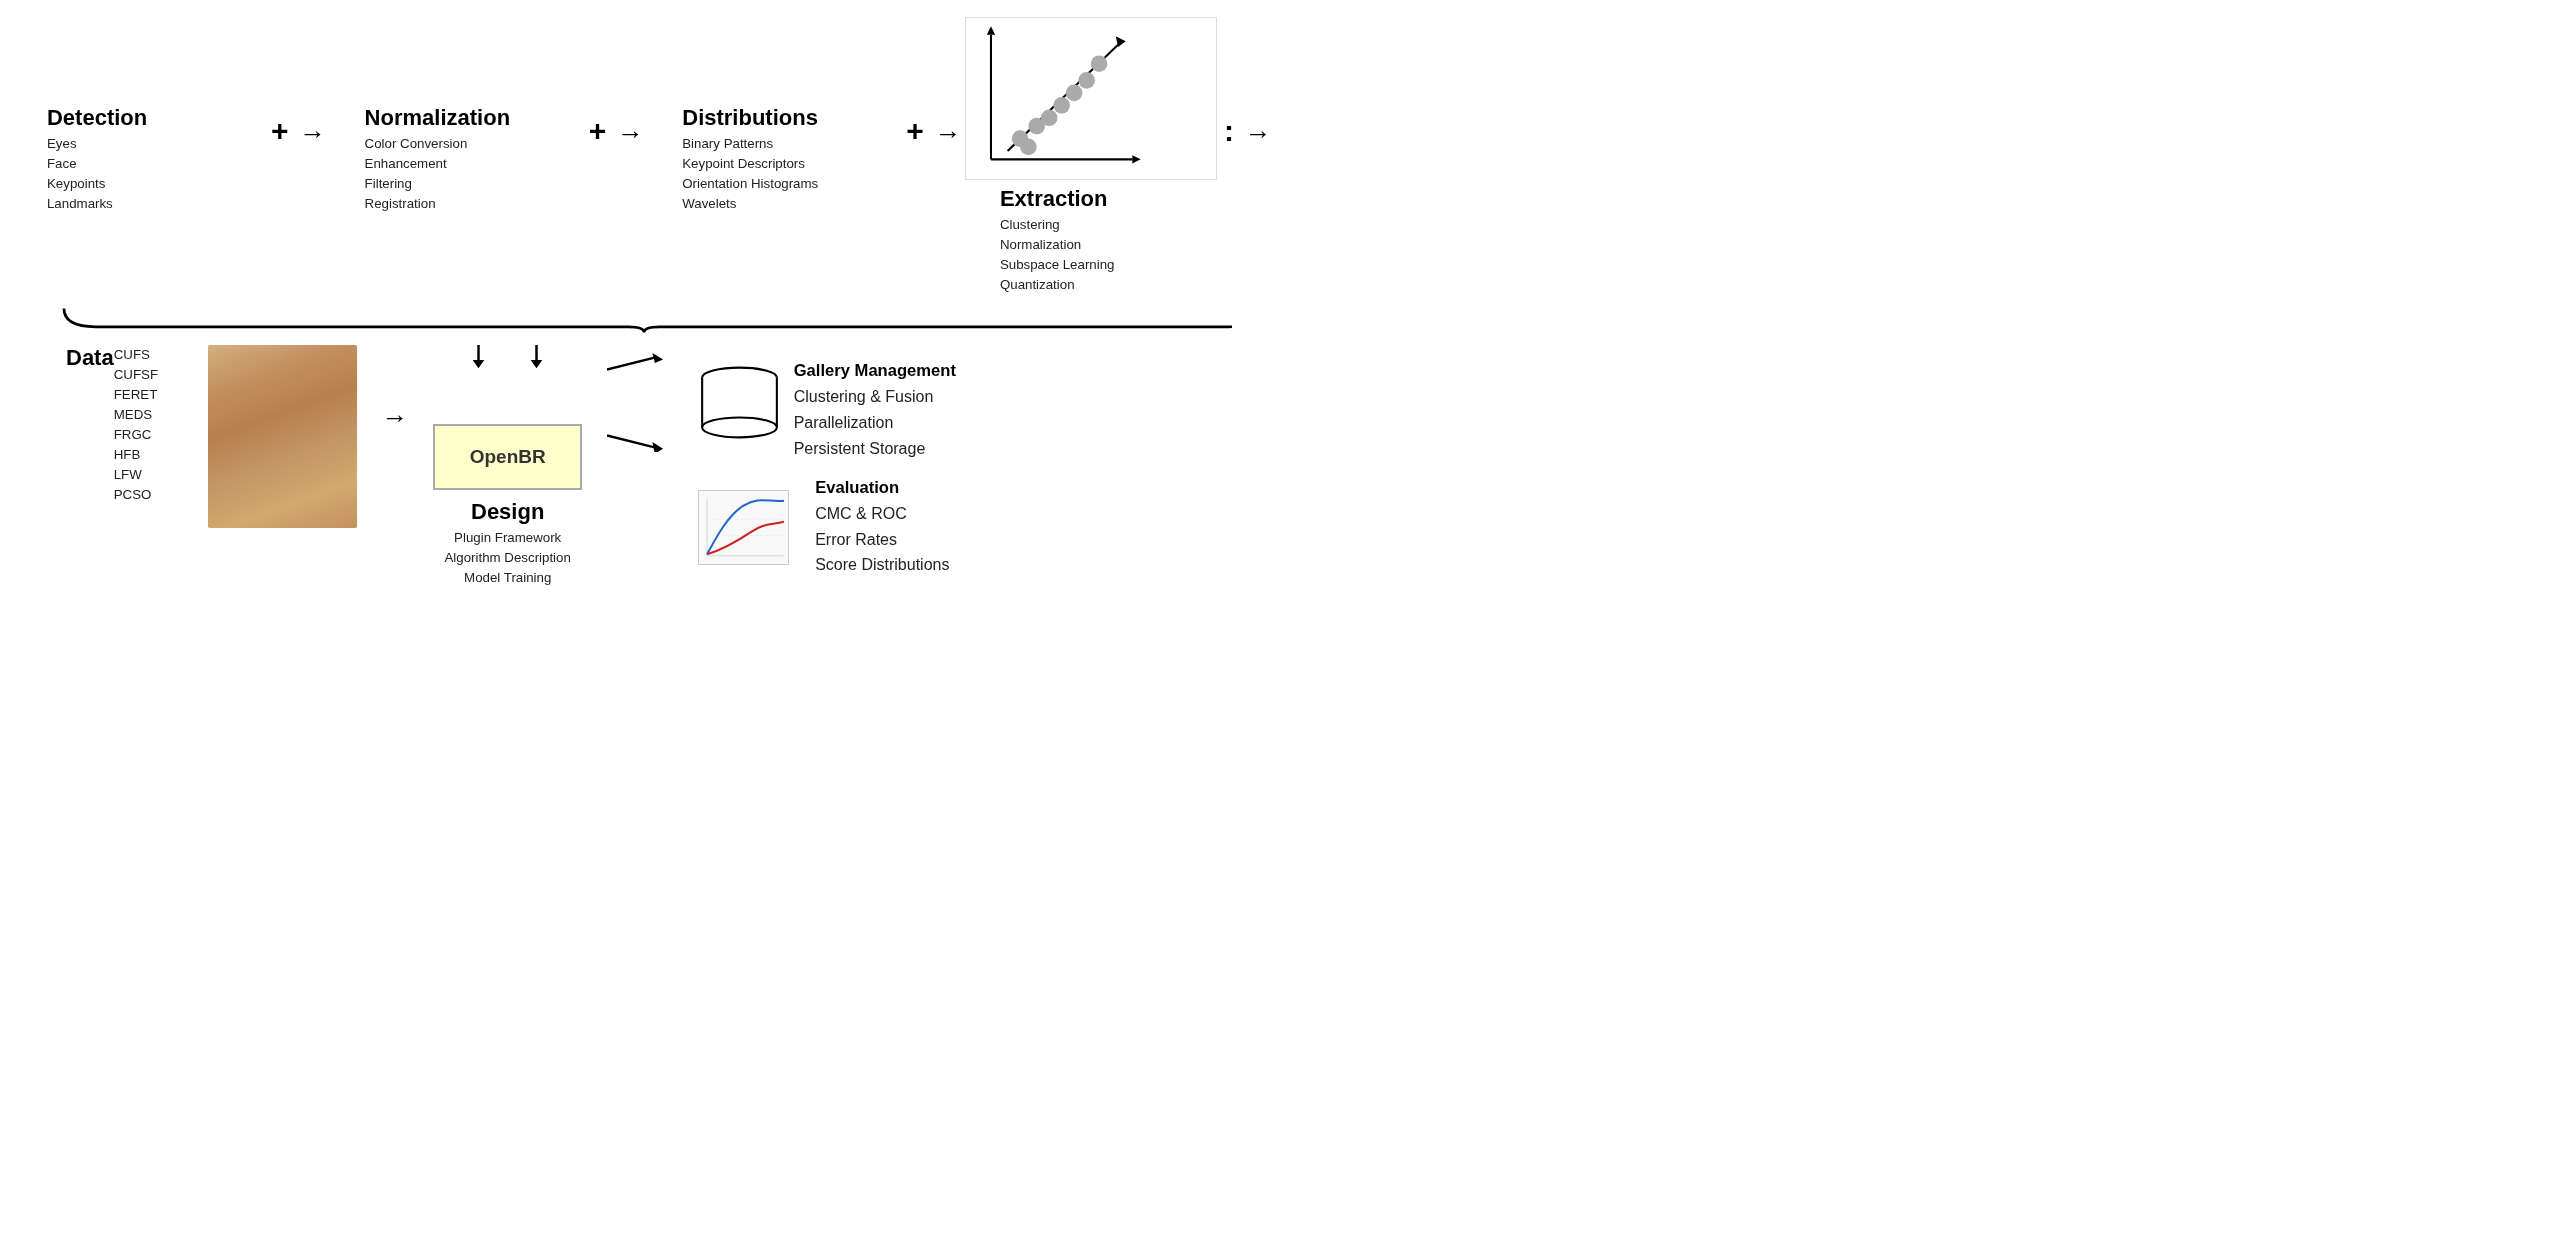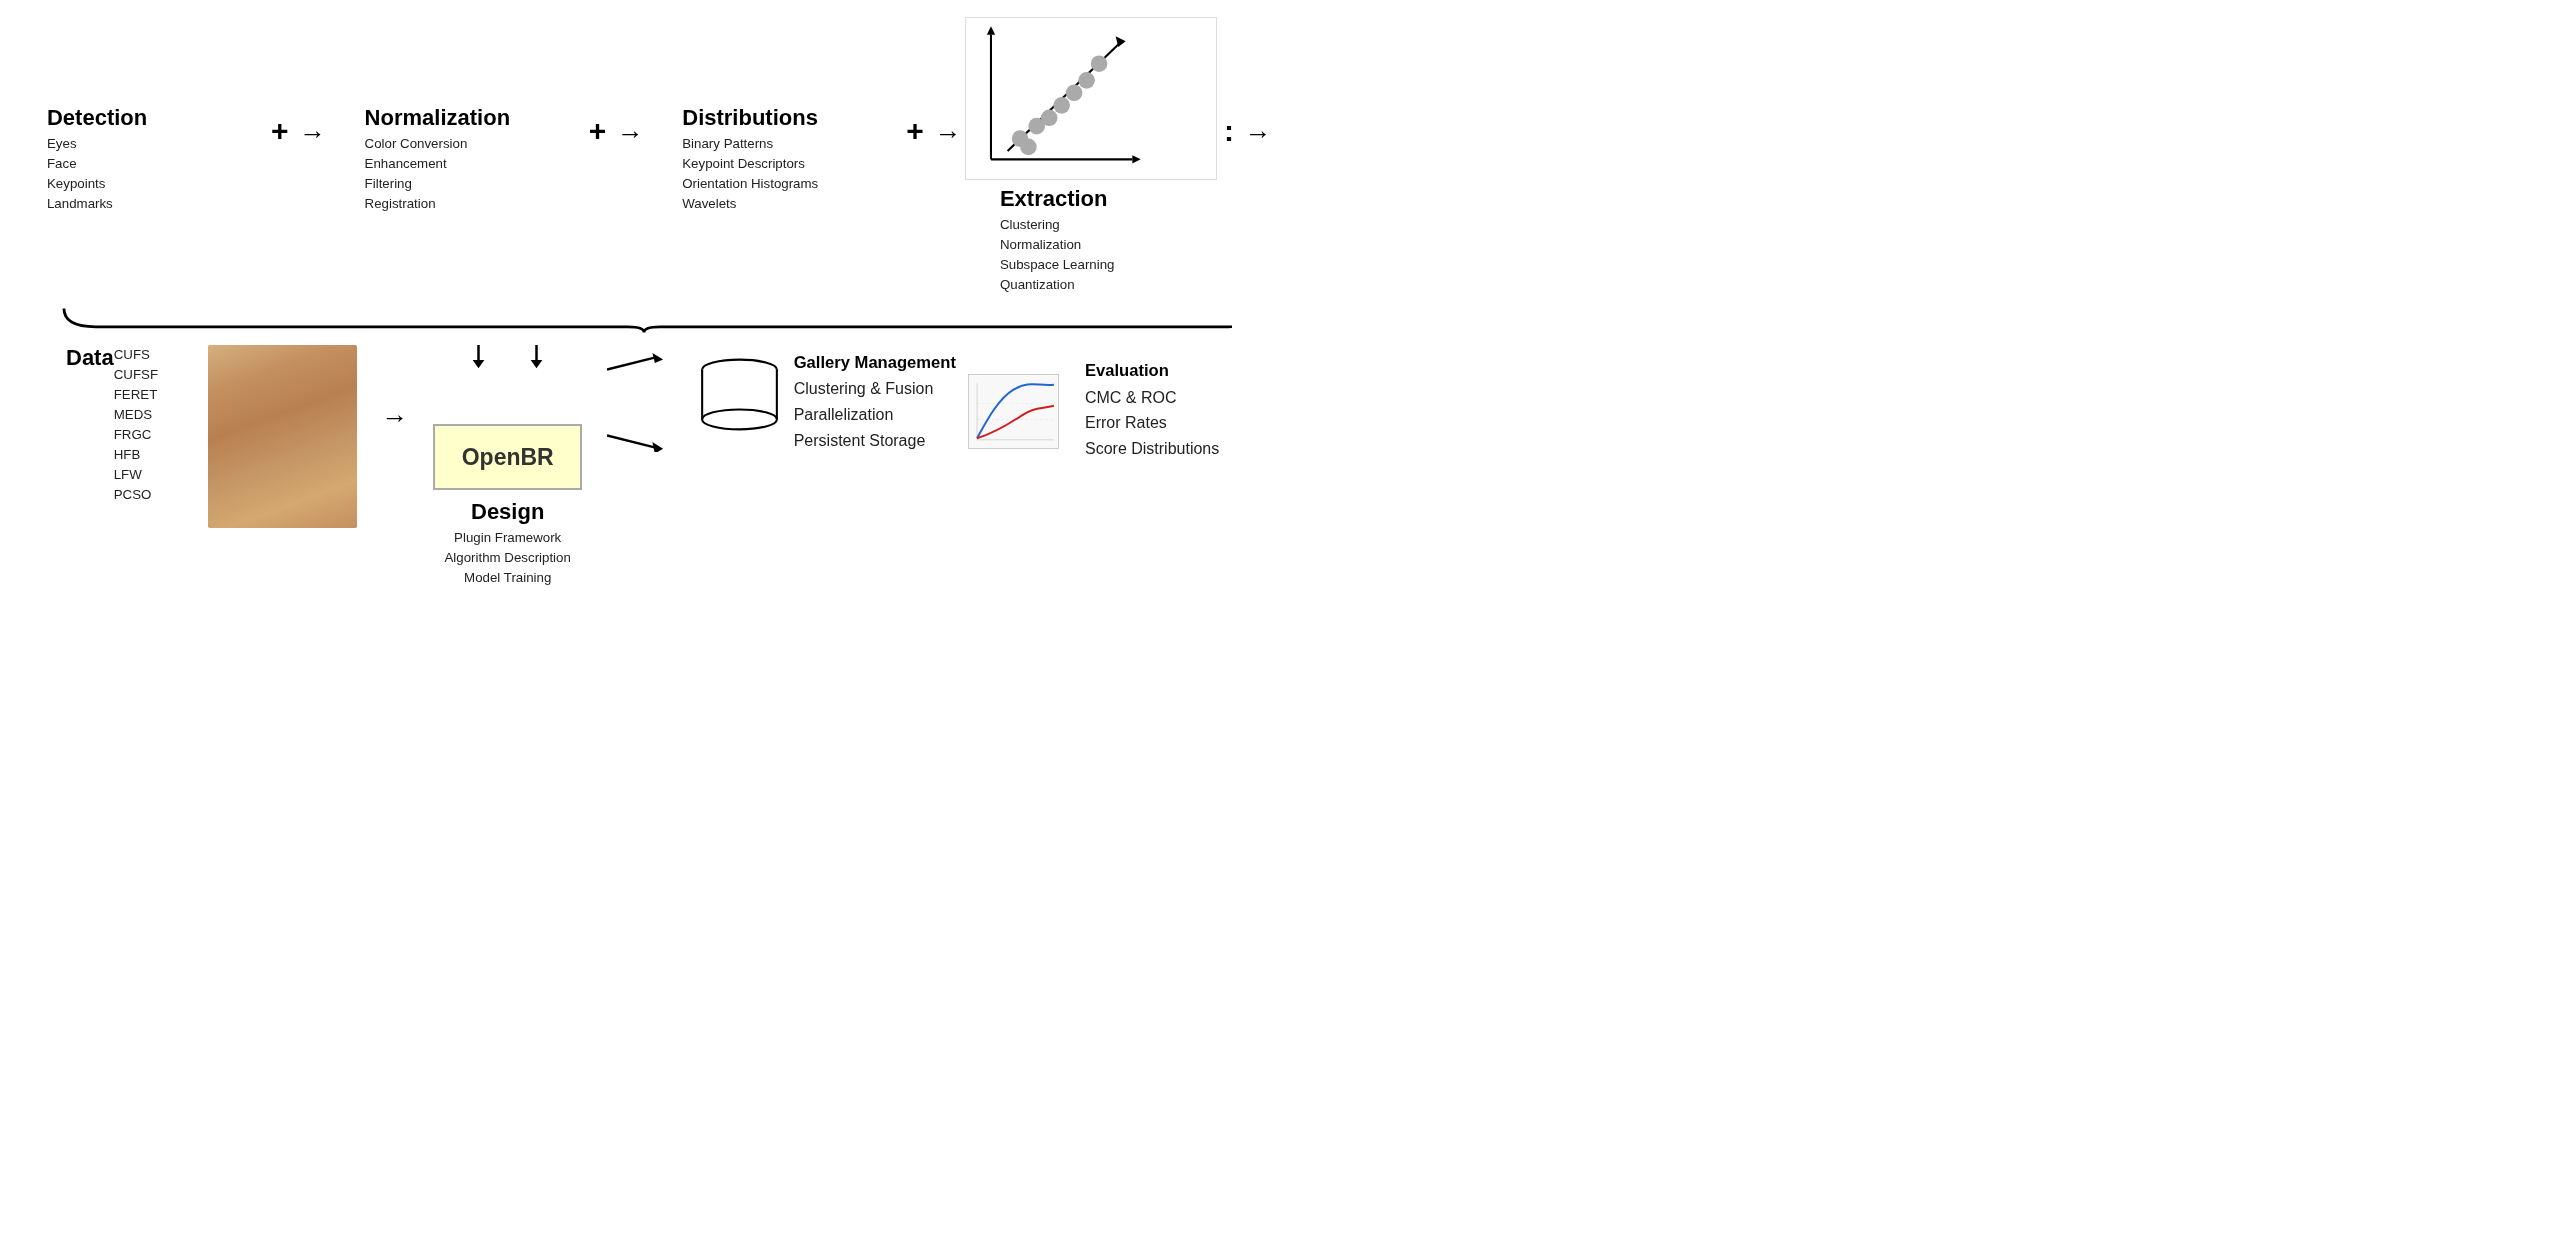--- a/index.html
+++ b/index.html
@@ -208,31 +208,31 @@
     }
 
     .openbr-box {
       border: 2.5px solid #aaa;
       background: #ffffcc;
       width: 149px;
       height: 66px;
       display: flex;
       align-items: center;
       justify-content: center;
-      font-size: 23px;
+      font-size: 19px;
       font-weight: bold;
       color: #333;
       margin-top: 50px;
     }
 
     .right-panels {
       display: flex;
-      flex-direction: row;
+      flex-direction: column;
       gap: 8.3px;
-      margin-top: 8px;
+      margin-top: 16px;
     }
 
     .gallery-section {
       display: flex;
       gap: 12.5px;
       align-items: flex-start;
     }
 
     .eval-section {
       display: flex;

